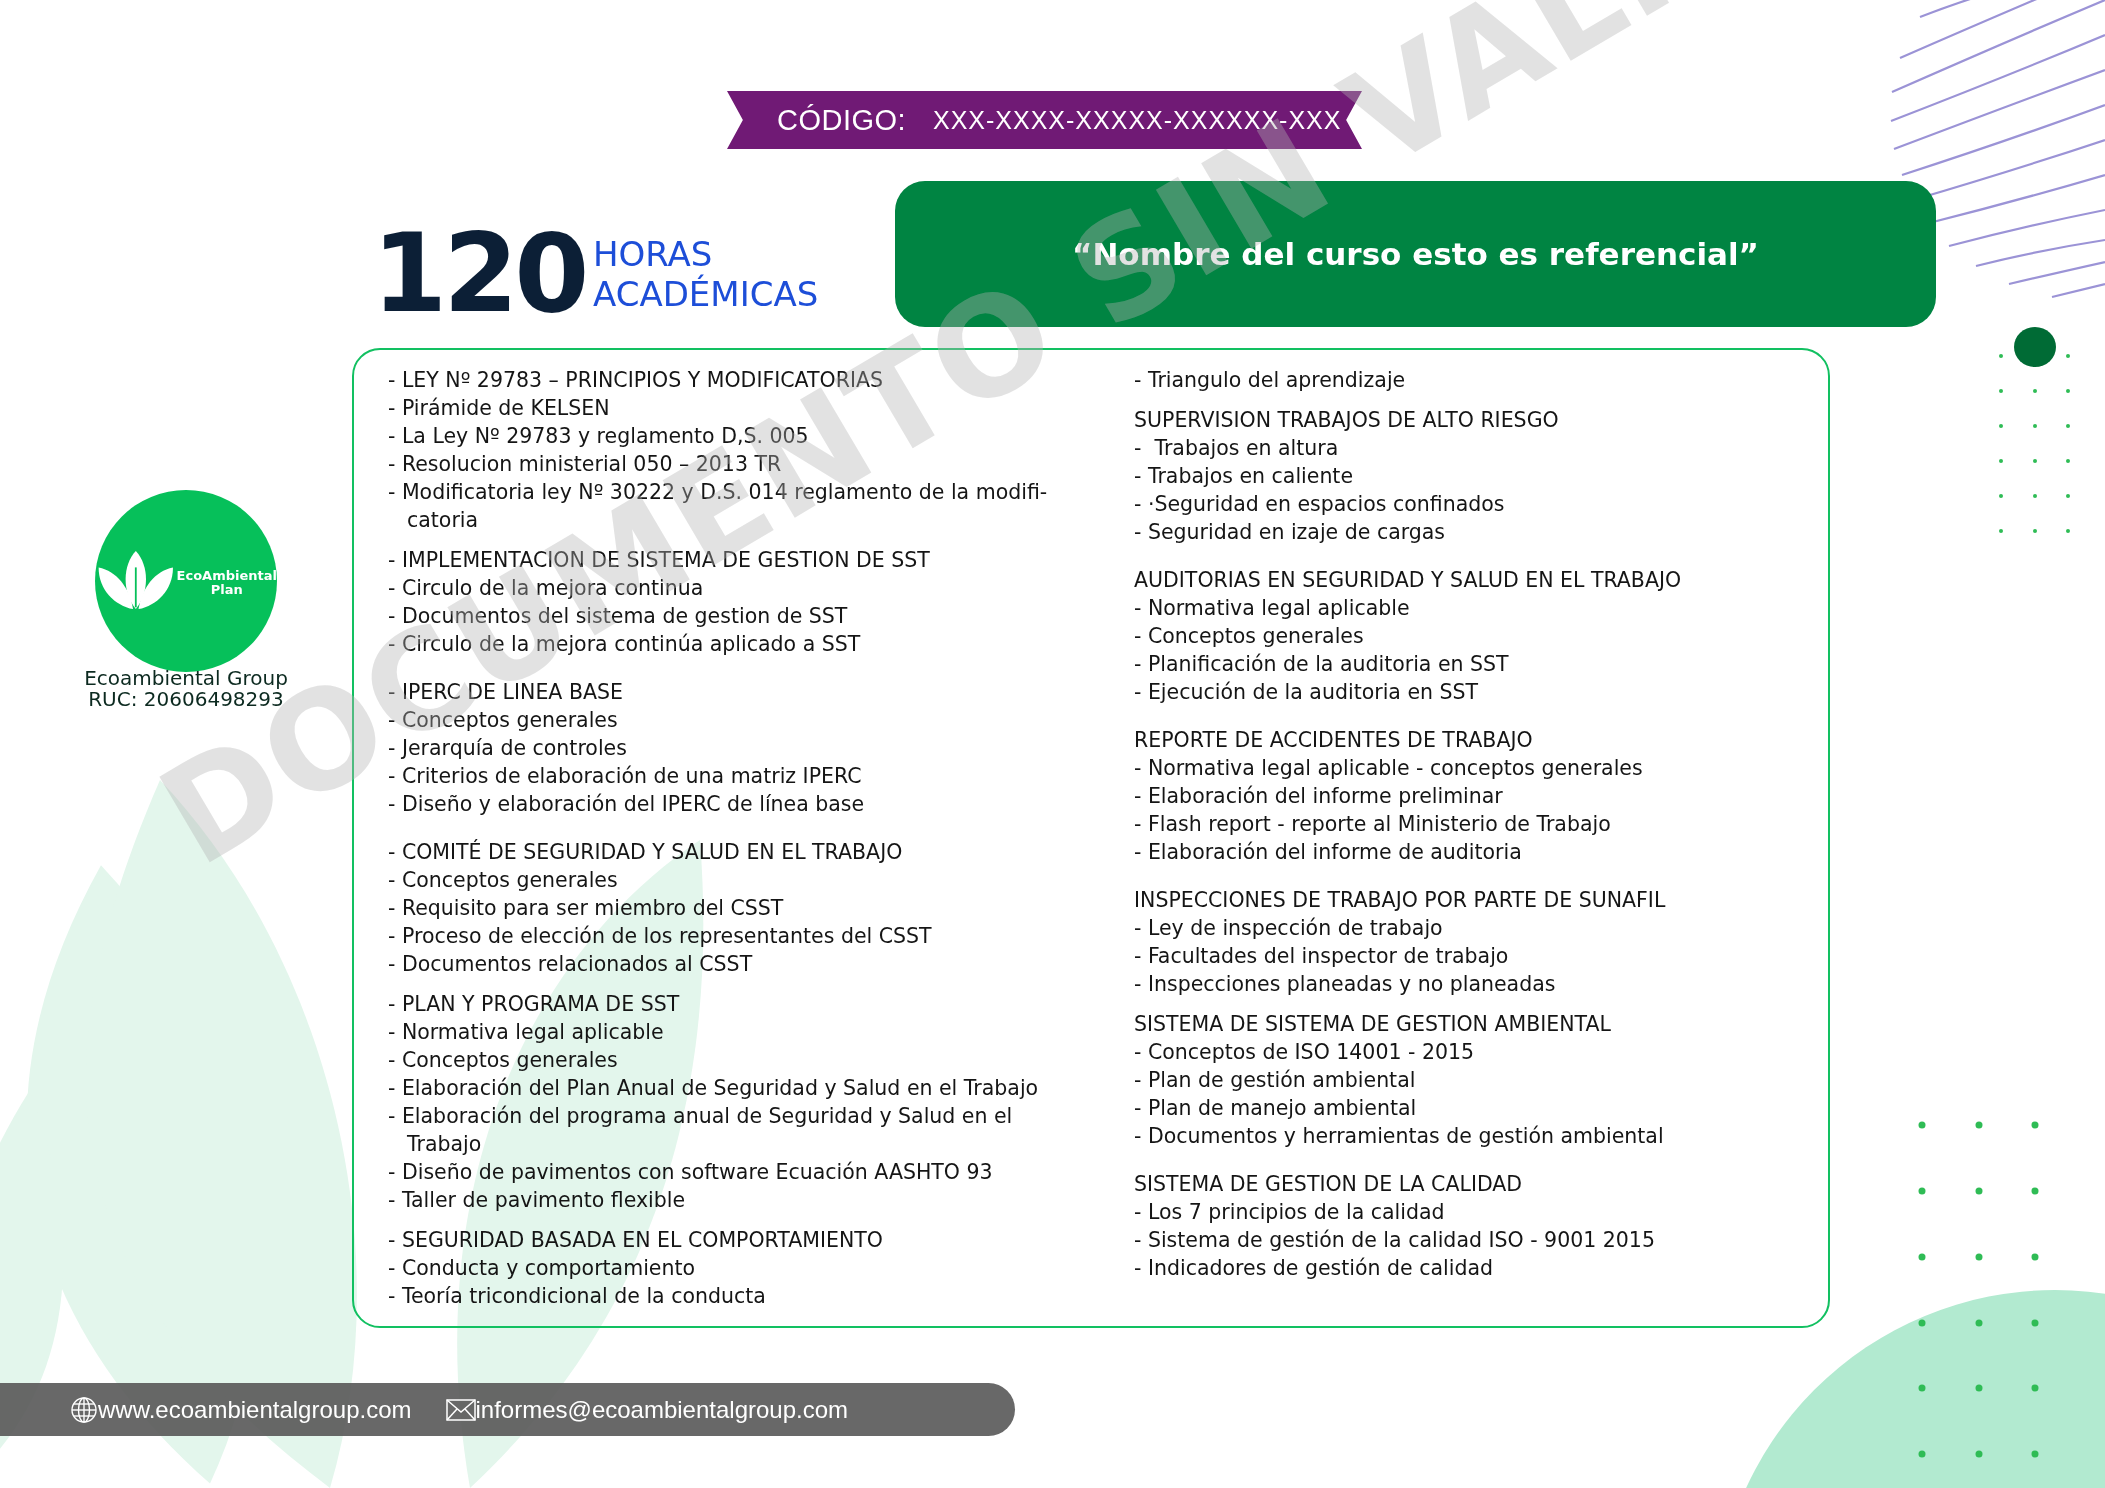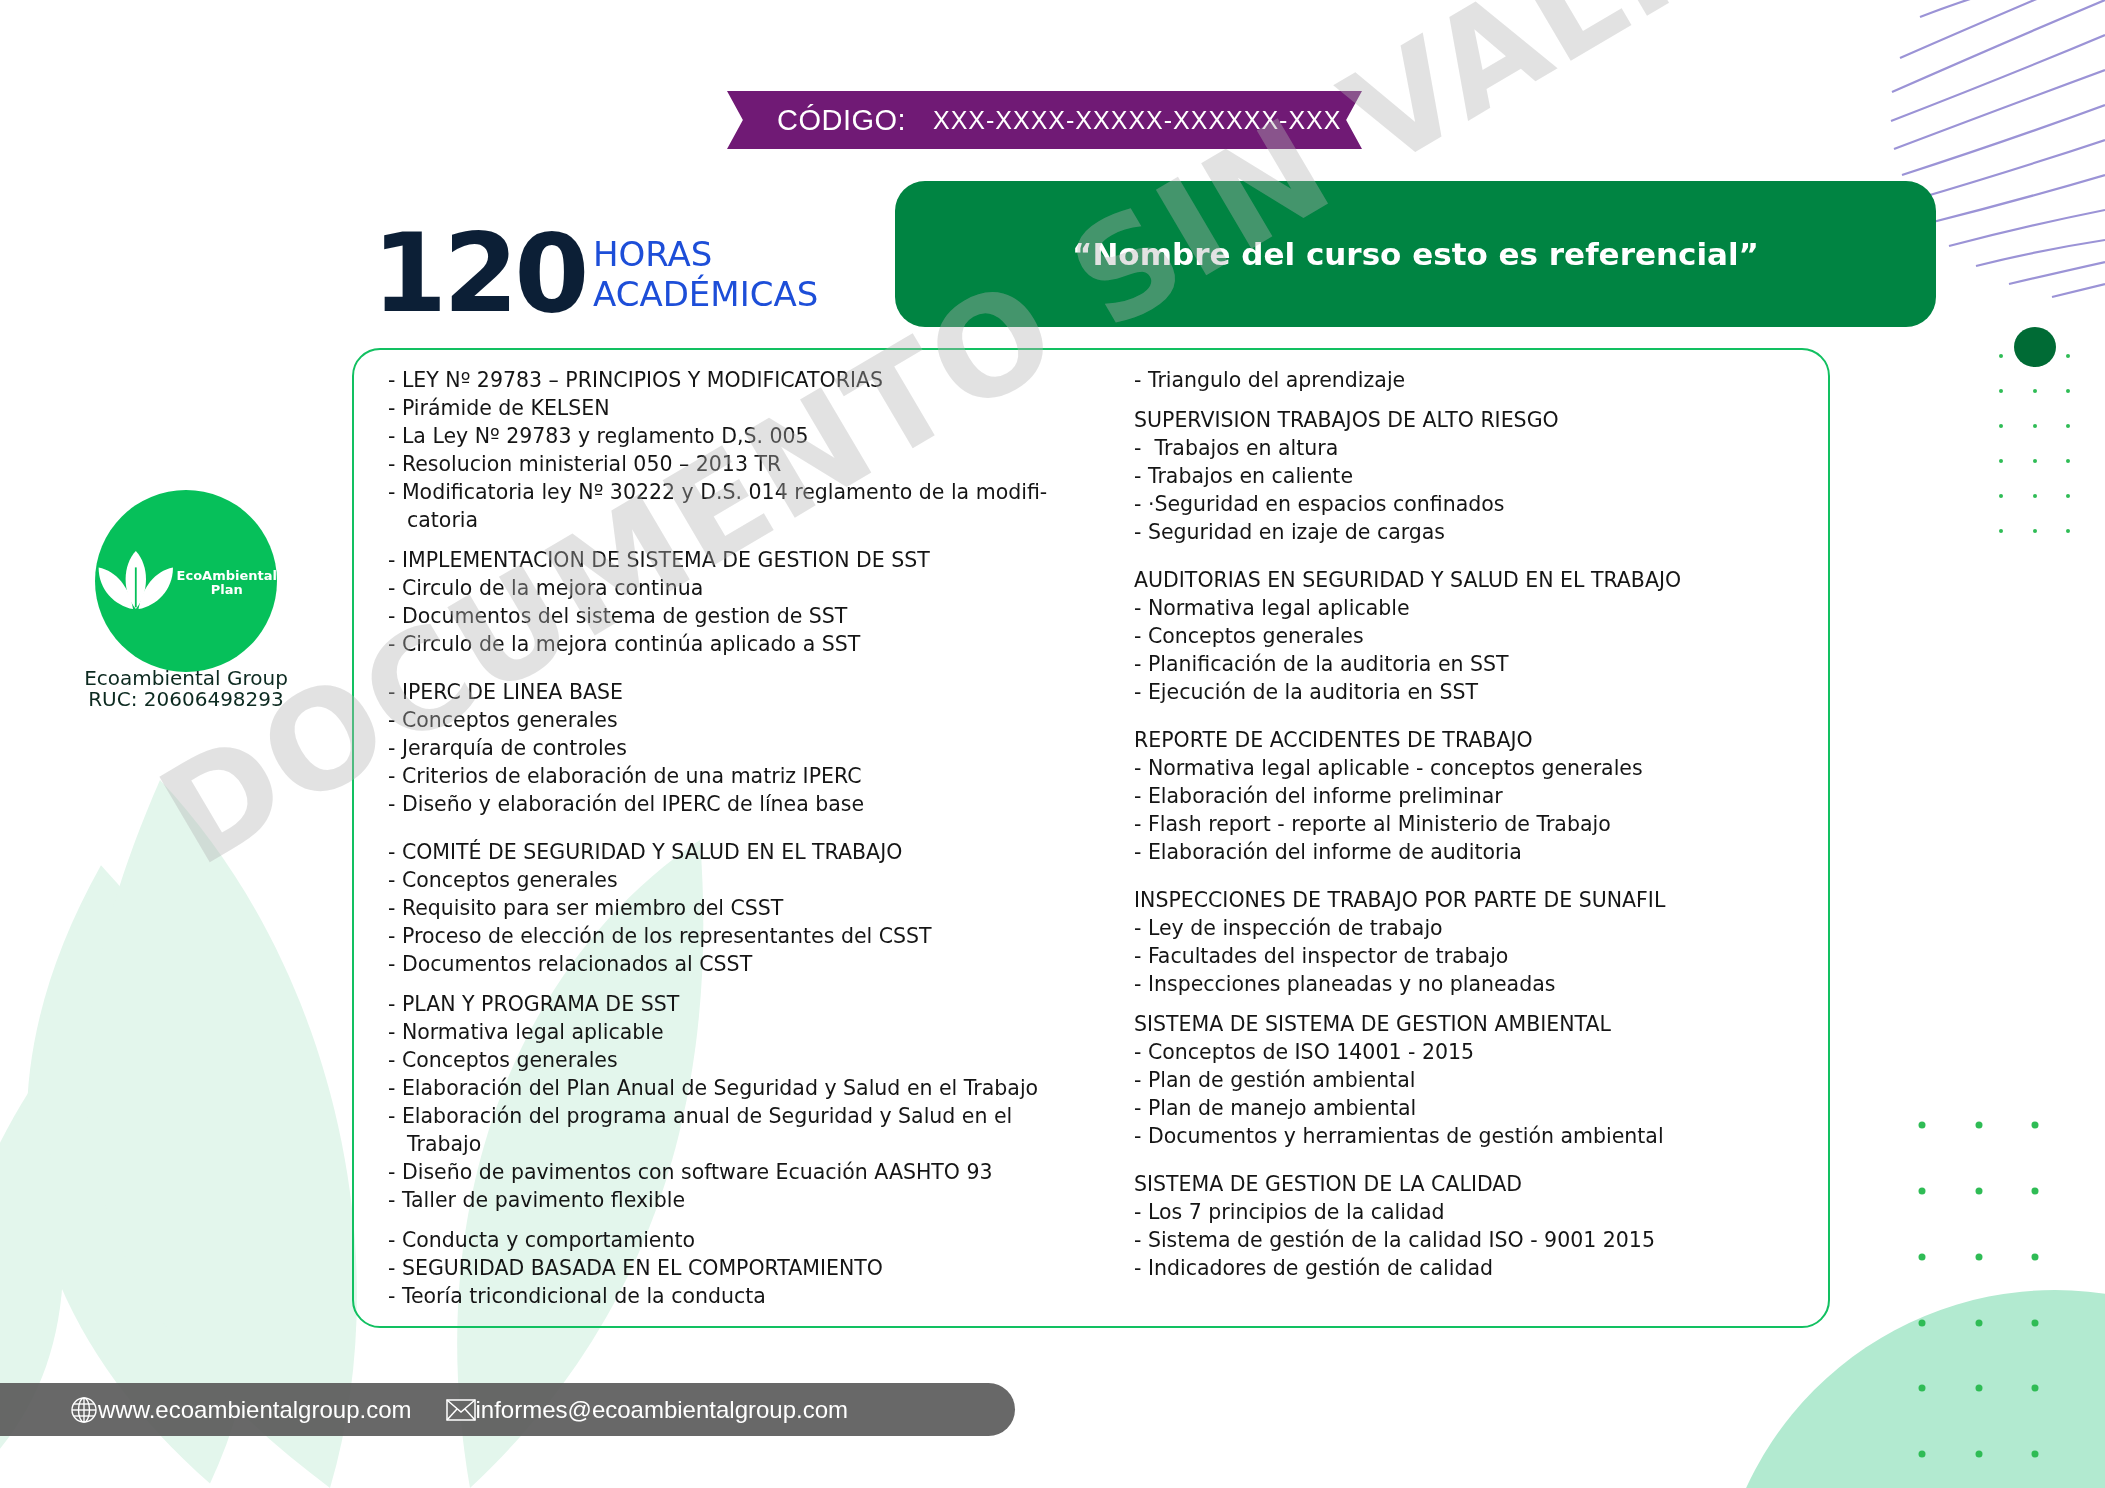--- a/index.html
+++ b/index.html
@@ -219,22 +219,22 @@
   <div class="section">
     <div class="line heading">- PLAN Y PROGRAMA DE SST</div>
     <div class="line">- Normativa legal aplicable</div>
     <div class="line">- Conceptos generales</div>
     <div class="line">- Elaboración del Plan Anual de Seguridad y Salud en el Trabajo</div>
     <div class="line wrap">- Elaboración del programa anual de Seguridad y Salud en el Trabajo</div>
     <div class="line">- Diseño de pavimentos con software Ecuación AASHTO 93</div>
     <div class="line">- Taller de pavimento flexible</div>
   </div>
   <div class="section">
+    <div class="line heading">- SEGURIDAD BASADA EN EL COMPORTAMIENTO</div>
     <div class="line">- Conducta y comportamiento</div>
-    <div class="line heading">- SEGURIDAD BASADA EN EL COMPORTAMIENTO</div>
     <div class="line">- Teoría tricondicional de la conducta</div>
   </div>
 </div>
 
 <div class="col col-right">
   <div class="section">
     <div class="line">- Triangulo del aprendizaje</div>
   </div>
   <div class="section gap-lg">
     <div class="line heading">SUPERVISION TRABAJOS DE ALTO RIESGO</div>

